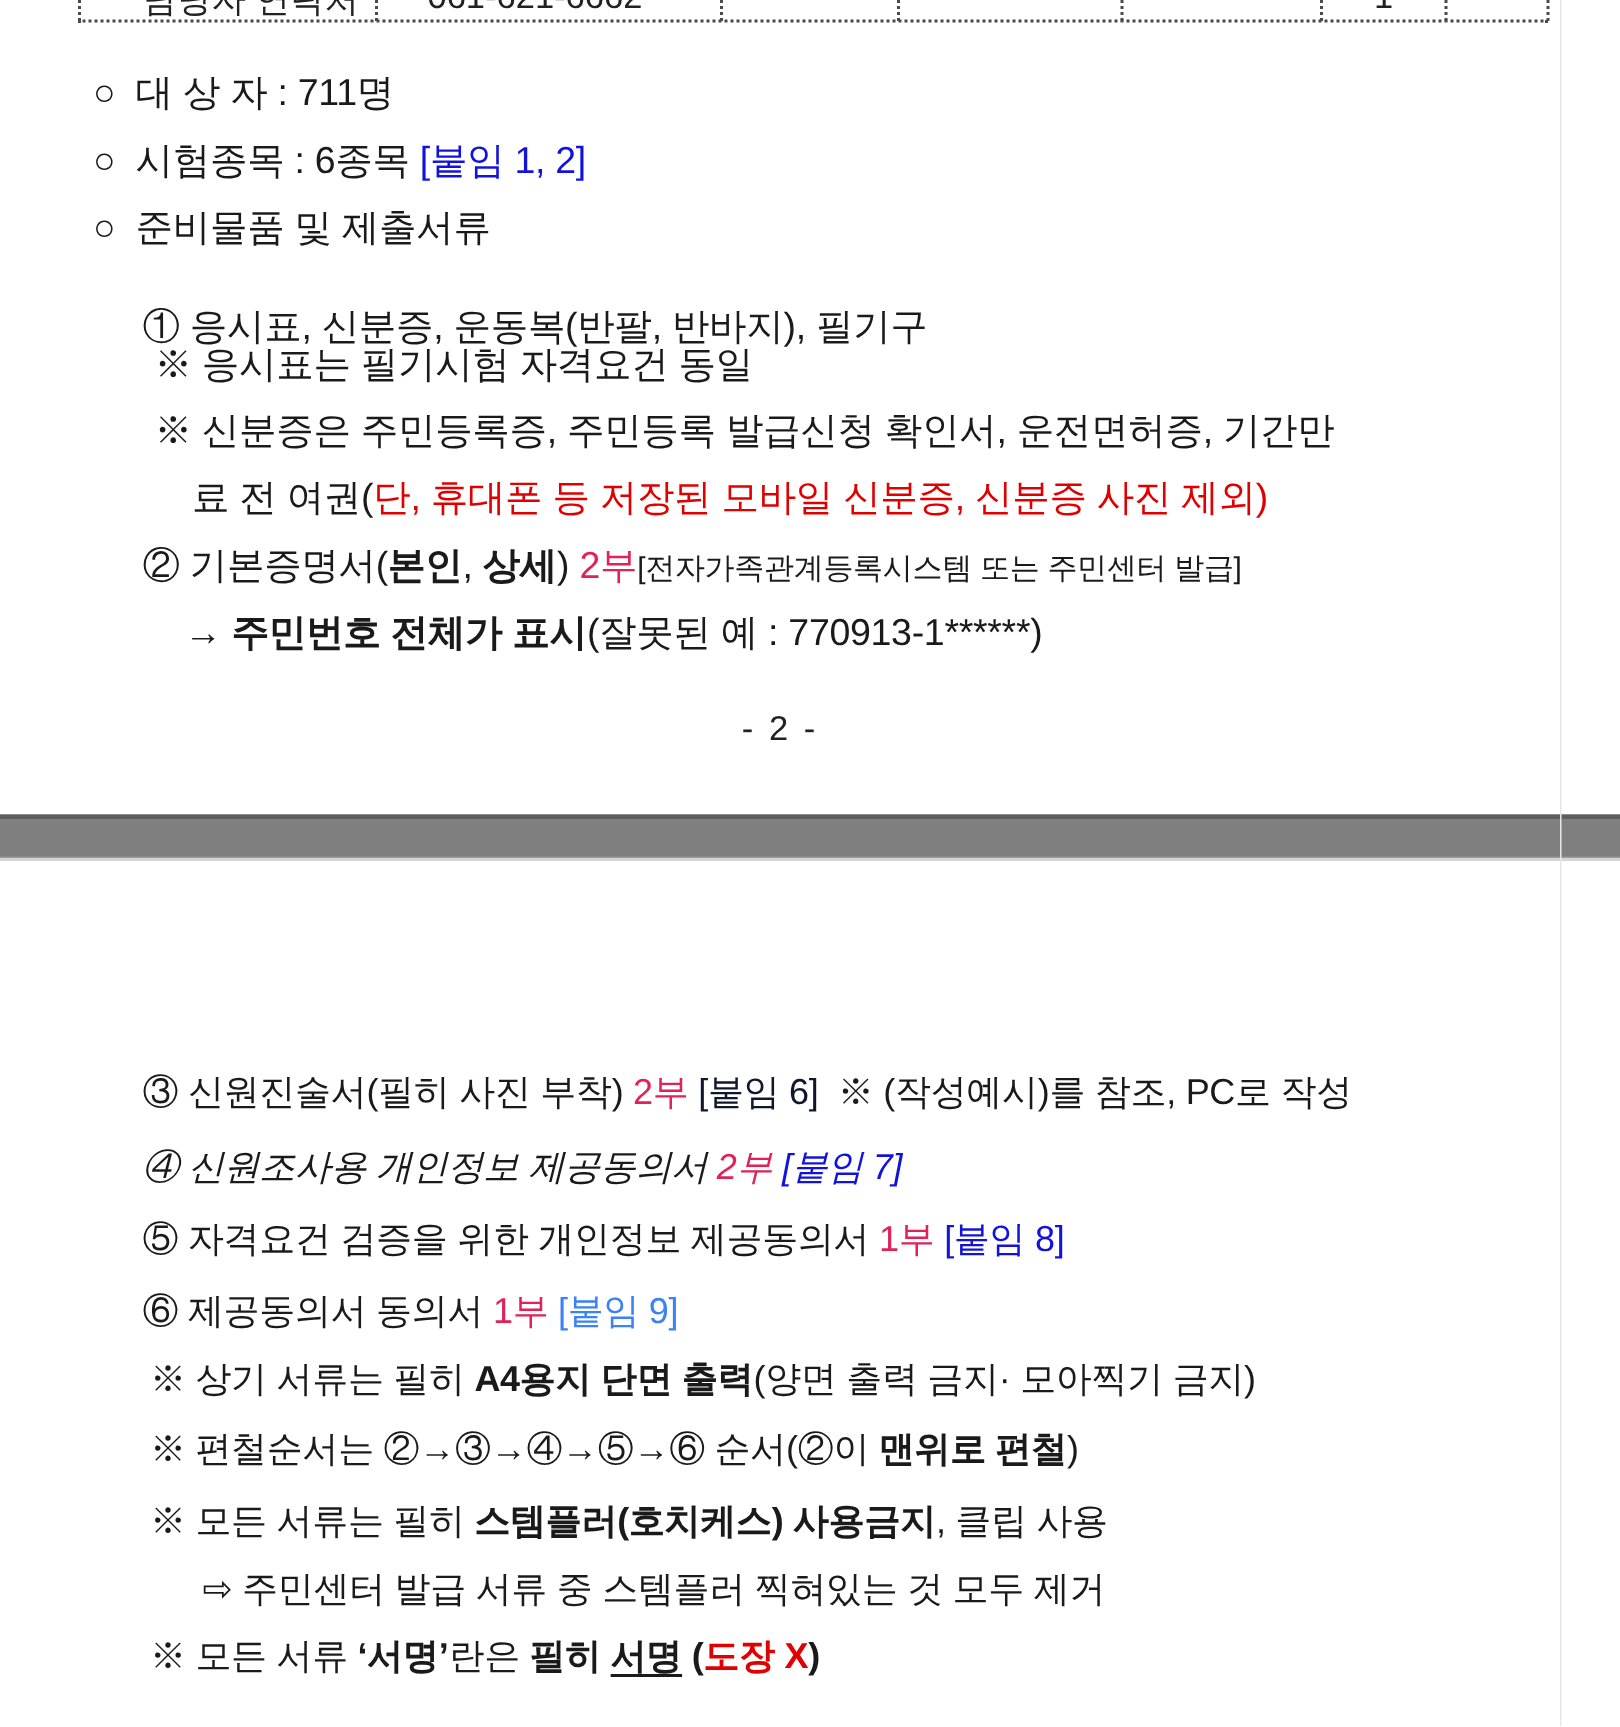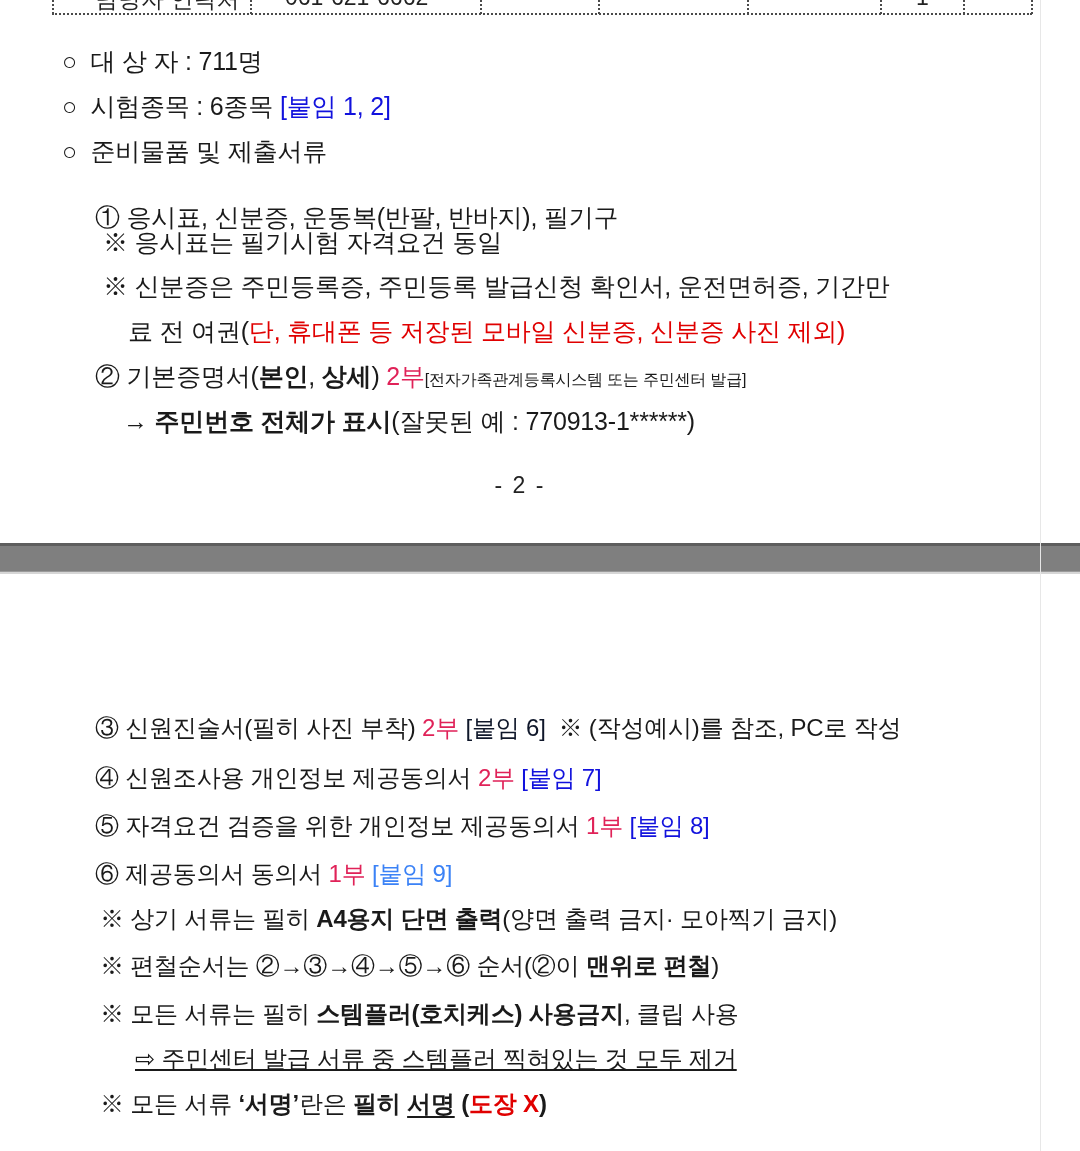--- a/index.html
+++ b/index.html
@@ -10,21 +10,21 @@
   #toprow{position:absolute;top:0;left:0;width:1080px;height:16px;overflow:hidden;}
   #toprow .hline{position:absolute;top:13px;left:52px;width:980px;border-top:2px dotted #4a4a4a;}
   #toprow .vline{position:absolute;top:0;height:14px;width:0;border-left:2px dotted #4a4a4a;}
   #toprow .frag{position:absolute;top:-16px;font-size:23px;color:#222;white-space:pre;}
 
   
   .line{position:absolute;white-space:pre;font-size:25px;letter-spacing:-0.2px;color:#1a1a1a;}
   .p2 .line{font-size:24px;}
   .b{font-weight:bold;}
   .u{text-decoration:underline;text-underline-offset:4px;}
-  .sm{font-size:16px;text-align:center;}
+  .sm{font-size:20px;text-align:center;}
 
   .pagenum{position:absolute;top:472px;left:0;width:1040px;text-align:center;font-size:23px;color:#222;letter-spacing:2px;}
 
   
   .band{position:absolute;left:0;top:543px;width:1080px;height:25px;background:#7f7f7f;border-top:3px solid #5e5e5e;border-bottom:1px solid #9a9a9a;box-shadow:0 2px 0 #d6d6d6;}
 
   
   .edge{position:absolute;top:0;left:1040px;width:1px;height:1151px;background:#e7e7e7;}
 </style>
 </head>
@@ -59,25 +59,25 @@
       <div class="line" style="top: 360px; left: 95px;"><span>② 기본증명서(</span><span class="b">본인</span><span>, </span><span class="b">상세</span><span>) </span><span style="color: rgb(224, 34, 88);">2부</span><span class="sm">[전자가족관계등록시스템 또는 주민센터 발급]</span></div>
       <div class="line" style="top: 405px; left: 123px;"><span>→ </span><span class="b">주민번호 전체가 표시</span><span>(잘못된 예 : 770913-1******)</span></div>
     </div>
 
   <div class="pagenum">- 2 -</div>
 
   <div class="band"></div>
 
   <div id="p2-lines" class="p2">
       <div class="line" style="top: 712px; left: 95px;"><span>③ 신원진술서(필히 사진 부착) </span><span style="color: rgb(224, 34, 88);">2부</span><span> </span><span style="color: #0f172a;">[붙임 6]</span><span>  ※ (작성예시)를 참조, PC로 작성</span></div>
-      <div class="line" style="top: 762px; left: 95px;"><span>④ 신원조사용 개인정보 제공동의서 </span><span style="color: rgb(224, 34, 88);">2부</span><span> </span><span style="color: rgb(18, 18, 221);">[붙임 7]</span></div>
+      <div class="line" style="top: 762px; left: 95px; font-style: italic;"><span>④ 신원조사용 개인정보 제공동의서 </span><span style="color: rgb(224, 34, 88);">2부</span><span> </span><span style="color: rgb(18, 18, 221);">[붙임 7]</span></div>
       <div class="line" style="top: 810px; left: 95px;"><span>⑤ 자격요건 검증을 위한 개인정보 제공동의서 </span><span style="color: rgb(224, 34, 88);">1부</span><span> </span><span style="color: rgb(18, 18, 221);">[붙임 8]</span></div>
       <div class="line" style="top: 858px; left: 95px;"><span>⑥ 제공동의서 동의서 </span><span style="color: rgb(224, 34, 88);">1부</span><span> </span><span style="color: #3b82f6;">[붙임 9]</span></div>
       <div class="line" style="top: 903px; left: 100px;"><span>※ 상기 서류는 필히 </span><span class="b">A4용지 단면 출력</span><span>(양면 출력 금지· 모아찍기 금지)</span></div>
       <div class="line" style="top: 950px; left: 100px;"><span>※ 편철순서는 ②→③→④→⑤→⑥ 순서(②이 </span><span class="b">맨위로 편철</span><span>)</span></div>
       <div class="line" style="top: 998px; left: 100px;"><span>※ 모든 서류는 필히 </span><span class="b">스템플러(호치케스) 사용금지</span><span>, 클립 사용</span></div>
-      <div class="line" style="top: 1043px; left: 135px; text-decoration: underline;"><span>⇨ 주민센터 발급 서류 중 스템플러 찍혀있는 것 모두 제거</span></div>
+      <div class="line" style="top: 1043px; left: 135px;"><span>⇨ 주민센터 발급 서류 중 스템플러 찍혀있는 것 모두 제거</span></div>
       <div class="line" style="top: 1088px; left: 100px;"><span>※ 모든 서류 </span><span class="b">‘서명’</span><span>란은 </span><span class="b">필히 </span><span class="b u">서명</span><span class="b"> (</span><span class="b" style="color: rgb(224, 0, 0);">도장 X</span><span class="b">)</span></div>
     </div>
 
   <div class="edge"></div>
 
 </div>
 
 </body></html>

